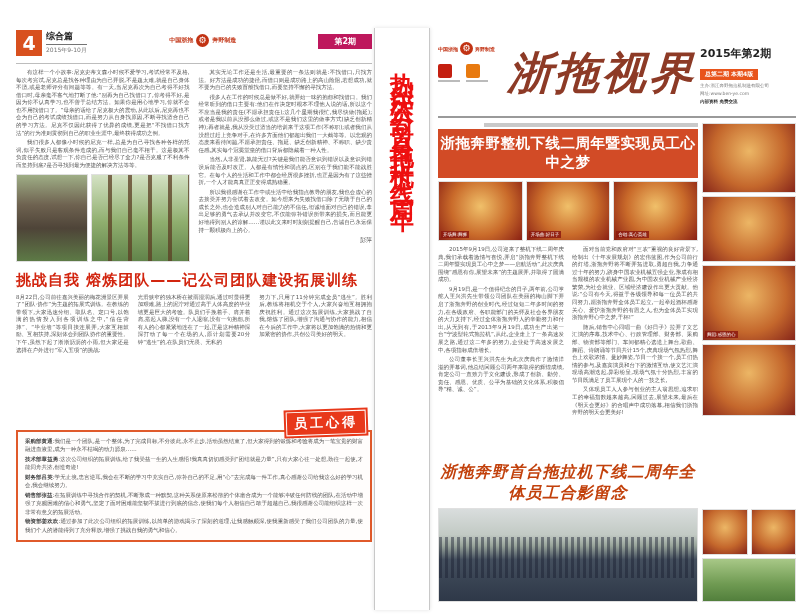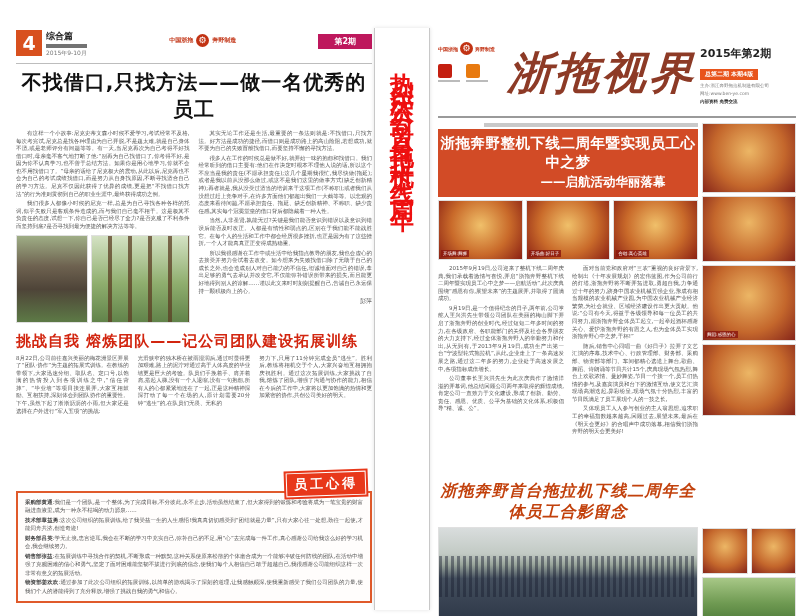--- a/index.html
+++ b/index.html
@@ -7,21 +7,21 @@
 
   .paper { position:absolute; background:#fff; }
   .paper-left  { left:16px;  top:30px; width:356px; height:580px; }
   .mid-strip   { left:374px; top:28px; width:56px;  height:582px; border-left:1px solid #c8c8c8; border-right:1px solid #c8c8c8; box-shadow:0 0 4px rgba(0,0,0,.12); text-align:center; }
   .paper-right { left:438px; top:36px; width:358px; height:574px; }
 
   
   .lp-header { display:flex; align-items:flex-start; height:30px; }
   .pg-num { width:26px; height:26px; background:#d8501e; color:#fff; font-size:19px; font-weight:bold; display:flex; align-items:center; justify-content:center; }
   .sec-wrap { margin-left:4px; }
-  .sec-name { font-size:9px; font-weight:bold; color:#222; border-bottom:4px solid #737373; padding-bottom:1px; }
+  .sec-name { font-size:9px; font-weight:bold; color:#222; border-bottom:1px solid #737373; padding-bottom:1px; }
   .sec-date { font-size:6px; color:#777; margin-top:1px; }
   .lp-logo { flex:1; display:flex; align-items:center; justify-content:center; gap:3px; margin-top:4px; }
   .logo-txt { font-size:6px; font-weight:bold; color:#c23314; }
   .gear { width:13px; height:13px; border-radius:50%; background:#c23314; color:#fff; font-size:9px; line-height:13px; text-align:center; }
   .issue-badge { background:#be185d; color:#fff; font-size:8px; font-weight:bold; padding:2px 16px; margin-top:4px; }
   .lp-rule { height:1px; background:#bdbdbd; margin:3px 0 5px; }
 
   .lp-h1 { font-size:20px; font-weight:bold; color:#111; text-align:center; letter-spacing:1px; margin:4px 0 7px; }
 
   .twocol { display:flex; gap:9px; }
@@ -110,21 +110,20 @@
     </div>
     <div class="lp-logo">
       <span class="logo-txt">中国浙拖</span>
       <span class="gear">⚙</span>
       <span class="logo-txt">奔野制造</span>
     </div>
     <div class="issue-badge">第2期</div>
   </div>
   <div class="lp-rule"></div>
 
-  <div class="lp-h1">不找借口,只找方法——做一名优秀的员工</div>
 
   <div class="twocol">
     <div class="col">
       <p>有这样一个小故事:尼克史蒂文森小时候不爱学习,考试经常不及格,每次考完试,尼克总是找各种理由为自己开脱,不是题太难,就是自己身体不适,或是老师评分有问题等等。有一天,当尼克再次为自己考得不好找借口时,母亲毫不客气地打断了他:“别再为自己找借口了,你考得不好,是因为你不认真学习,也不善于总结方法。如果你是用心地学习,你就不会也不用找借口了。”母亲的话给了尼克极大的震动,从此以后,尼克再也不会为自己的考试成绩找借口,而是努力从自身找原因,不断寻找适合自己的学习方法。尼克不仅因此获得了优异的成绩,更是把“不找借口找方法”的行为准则贯彻到自己的职业生涯中,最终获得成功之例。</p>
       <p>我们很多人都像小时候的尼克一样,总是为自己寻找各种各样的托词,似乎失败只是客观条件造成的,而与我们自己毫不相干。这是极其不负责任的态度,试想一下,你自己是否已经尽了全力?是否克服了不利条件而坚持到底?是否寻找到最为便捷的解决方法等等。</p>
       <div class="photo-row">
         <div class="ph ph-wall"></div>
         <div class="ph ph-frame"></div>
       </div>
     </div>
@@ -188,21 +187,20 @@
       <div class="mh-note">内部资料 免费交流</div>
     </div>
   </div>
   <div class="mh-rule"></div>
 
   <div class="main-grid">
     <div class="main-left">
       <div class="headline-topbar"></div>
       <div class="headline-box">
         <div class="hl1">浙拖奔野整机下线二周年暨实现员工心中之梦</div>
-        <div class="hl2">——启航活动华丽落幕</div>
       </div>
 
       <div class="stage-row">
         <div class="stage">
             <span class="cap">开场舞:舞狮</span>
           </div>
         <div class="stage">
             <span class="cap">开场曲:好日子</span>
           </div>
         <div class="stage">

